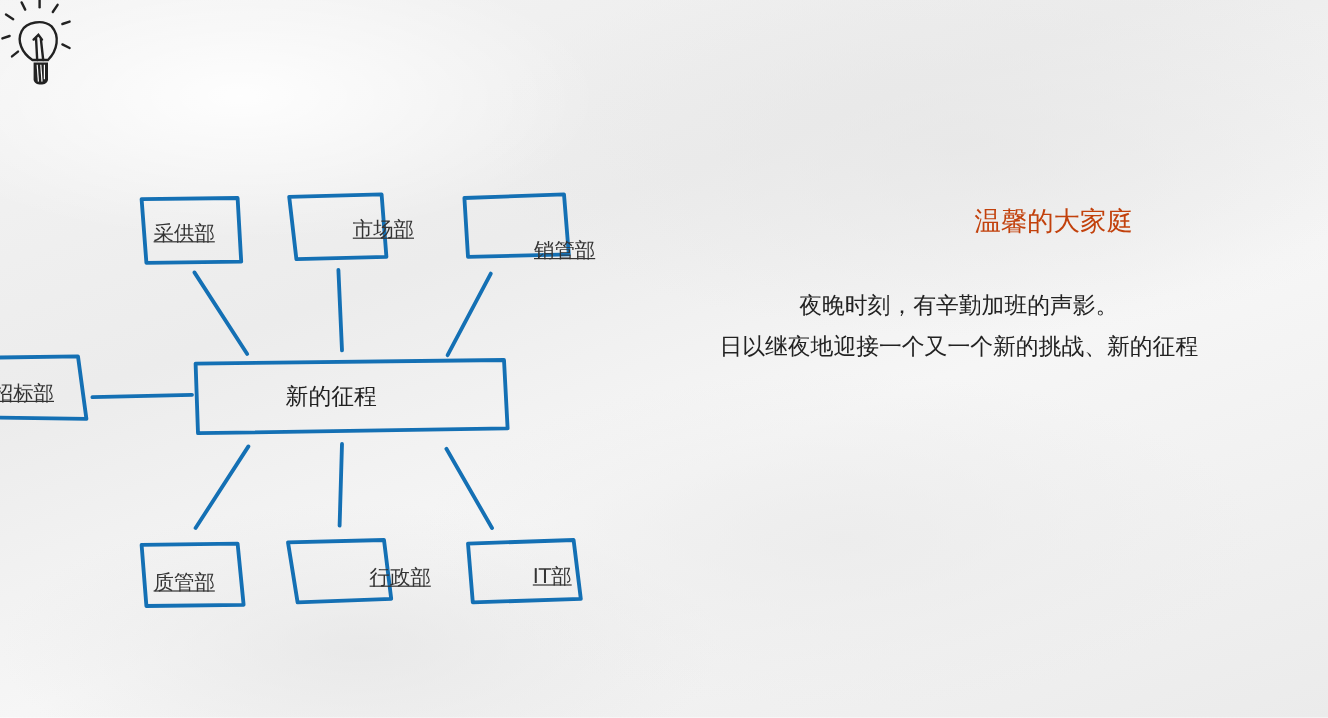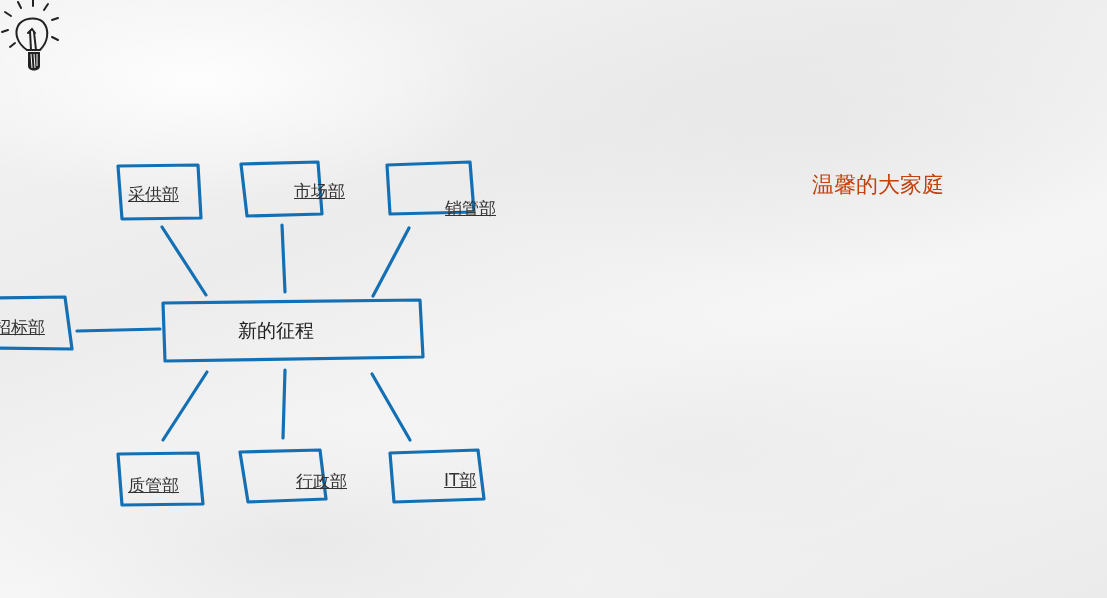--- a/index.html
+++ b/index.html
@@ -70,18 +70,20 @@
     <line x1="372" y1="374" x2="410" y2="440"></line>
   </g>
 </svg>
 
 <div class="box-label" style="left:128px;top:183px;">采供部</div>
 <div class="box-label" style="left:294px;top:180px;">市场部</div>
 <div class="box-label" style="left:445px;top:183px;margin-top:14px;">销管部</div>
 <div class="box-label" style="left:-6px;top:316px;">招标部</div>
 <div class="center-label" style="left:238px;top:318px;">新的征程</div>
 <div class="box-label" style="left:128px;top:474px;">质管部</div>
-<div class="box-label" style="left:296px;top:470px;">行政部</div>
+<div class="box-label" style="left:308px;top:470px;">行政部</div>
 <div class="box-label" style="left:444px;top:469px;">IT部</div>
 
 <div class="title">温馨的大家庭</div>
 <div class="body-text">
+  <div>夜晚时刻，有辛勤加班的声影。</div>
+  <div>日以继夜地迎接一个又一个新的挑战、新的征程</div>
 </div>
 
 </body></html>

